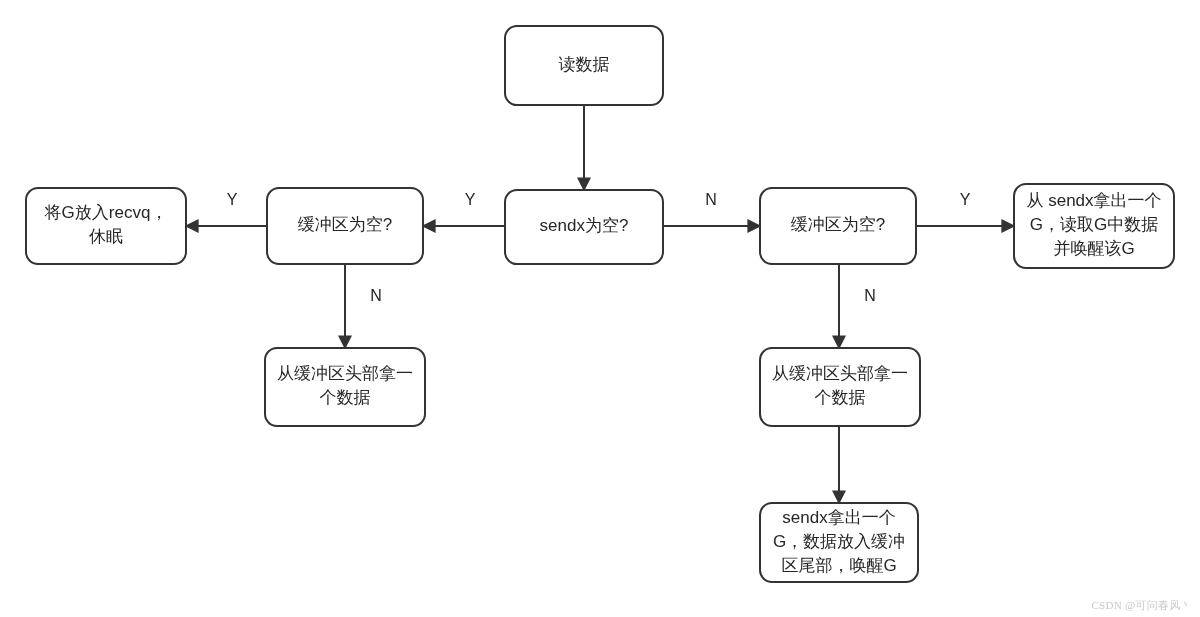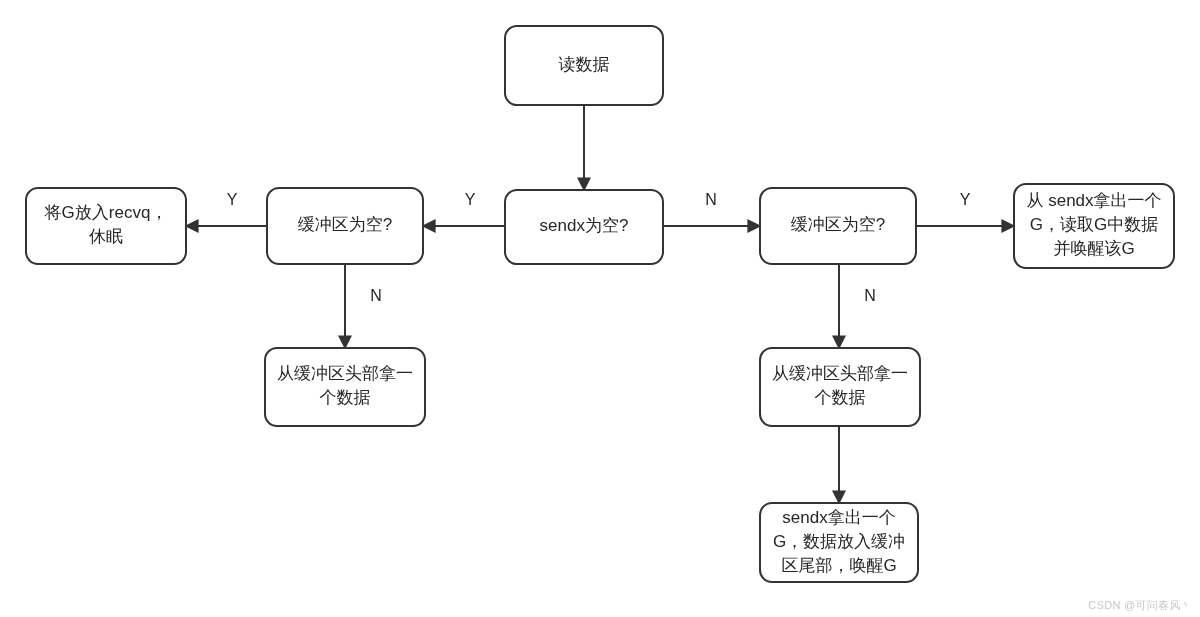--- a/index.html
+++ b/index.html
@@ -49,21 +49,21 @@
     font-size: 16px;
     text-anchor: middle;
     dominant-baseline: middle;
   }
   .watermark-text {
     position: absolute;
     right: 8px;
     bottom: 4px;
     color: #c8c8c8;
     font-size: 11px;
-    font-family: Liberation Sans, sans-serif;
+    font-family: Liberation Serif, serif;
     letter-spacing: 0.3px;
     user-select: none;
   }
 </style>
 </head>
 <body>
 
 <div id="flow-root">
   <svg class="flow-canvas" viewBox="0 0 1200 617" xmlns="http://www.w3.org/2000/svg">
     <defs>

